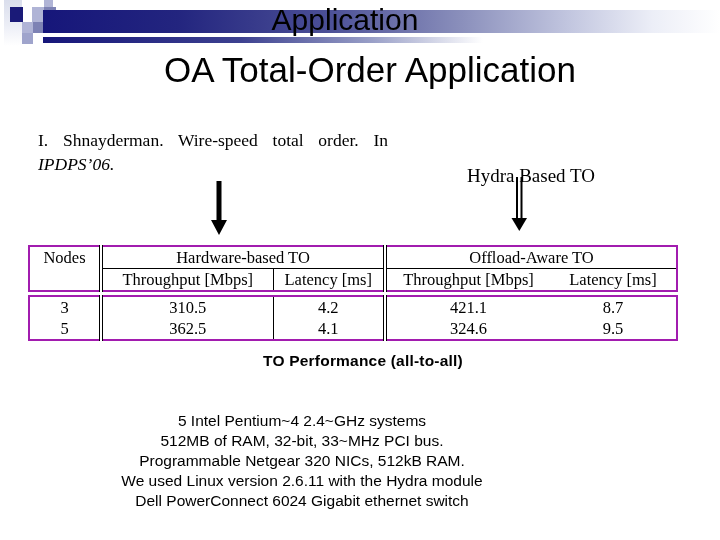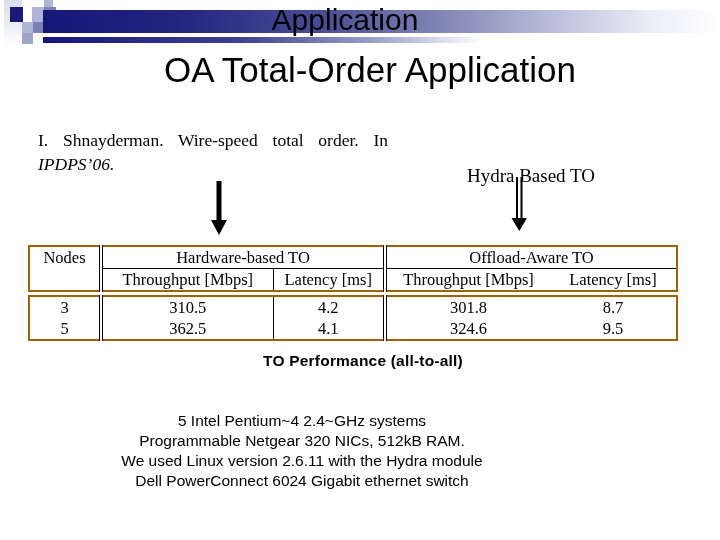--- a/index.html
+++ b/index.html
@@ -30,21 +30,21 @@
     font-family:"Liberation Serif",serif;font-size:17.5px;line-height:24px;}
   .cit-just{text-align:justify;text-align-last:justify;}
   .cit-venue{font-style:italic;}
   .hydra-label{position:absolute;left:450px;top:133px;width:145px;text-align:right;
     font-family:"Liberation Serif",serif;font-size:19px;margin-top:32px;}
   .arrow-svg{position:absolute;}
   
   .tbl-wrap{position:absolute;left:28px;top:245px;width:658px;
     font-family:"Liberation Serif",serif;}
   table.perf{border-collapse:collapse;table-layout:fixed;width:567px;
-    border:2px solid #a16207;}
+    border:2px solid #a21caf;}
   table.perf td,table.perf th{padding:0;text-align:center;font-weight:400;
     font-size:16.5px;line-height:21px;overflow:hidden;white-space:nowrap;}
   .hdr-tbl{margin-bottom:0;}
   .hdr-tbl td,.hdr-tbl th{height:21px;}
   .data-tbl{margin-top:3px;}
   .data-tbl td{height:21px;font-size:16px;}
   .dbl-l{border-left:4px double #000;}
   .sng-l{border-left:1px solid #000;}
   .grp{border-bottom:1px solid #000;}
   .nodes-hd{vertical-align:top;}
@@ -118,34 +118,35 @@
         <col style="width:172px">
         <col style="width:112px">
         <col style="width:165px">
         <col style="width:127px">
       </colgroup>
     <tbody>
         <tr>
       <td>3</td>
       <td class="dbl-l">310.5</td>
       <td class="sng-l">4.2</td>
-      <td class="dbl-l">301.8</td>
+      <td class="dbl-l">421.1</td>
       <td>8.7</td>
     </tr>
     <tr>
       <td>5</td>
       <td class="dbl-l">362.5</td>
       <td class="sng-l">4.1</td>
       <td class="dbl-l">324.6</td>
       <td>9.5</td>
     </tr>
   </tbody>
     </table>
 </div>
 
 <div class="tbl-caption">TO Performance (all-to-all)</div>
 
 <div class="notes">
   <div>5 Intel Pentium~4 2.4~GHz systems</div>
+  <div>512MB of RAM, 32-bit, 33~MHz PCI bus.</div>
   <div>Programmable Netgear 320 NICs, 512kB RAM.</div>
   <div>We used Linux version 2.6.11 with the Hydra module</div>
   <div>Dell PowerConnect 6024 Gigabit ethernet switch</div>
 </div>
 
 </body></html>

